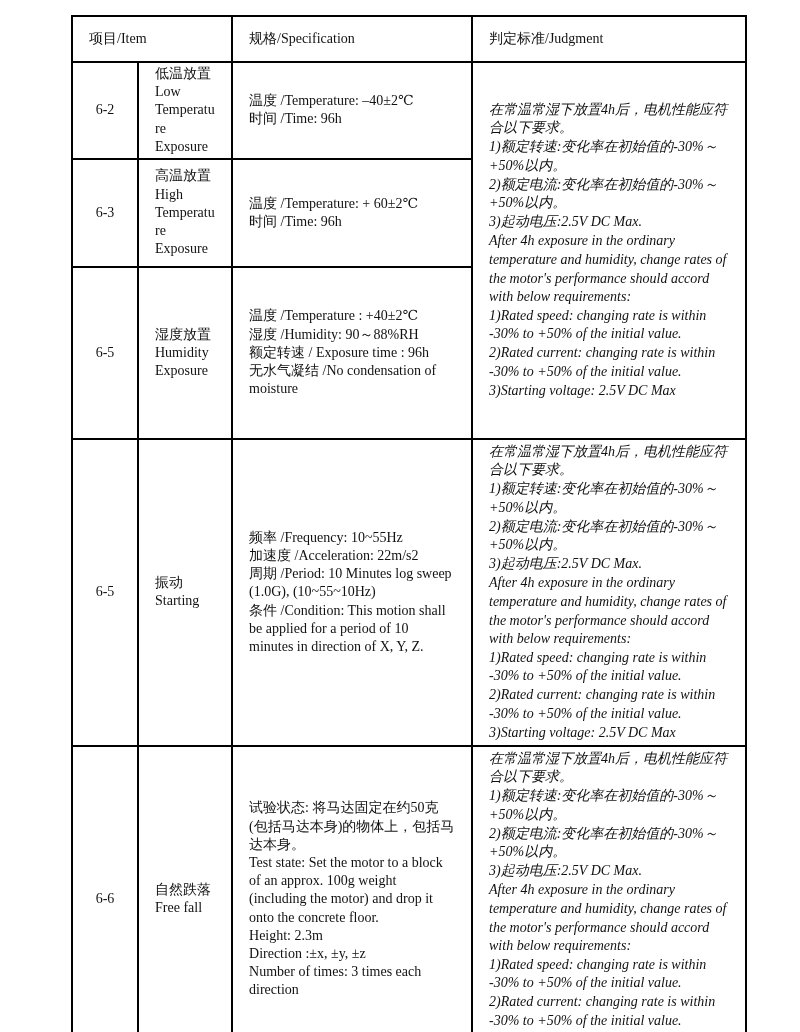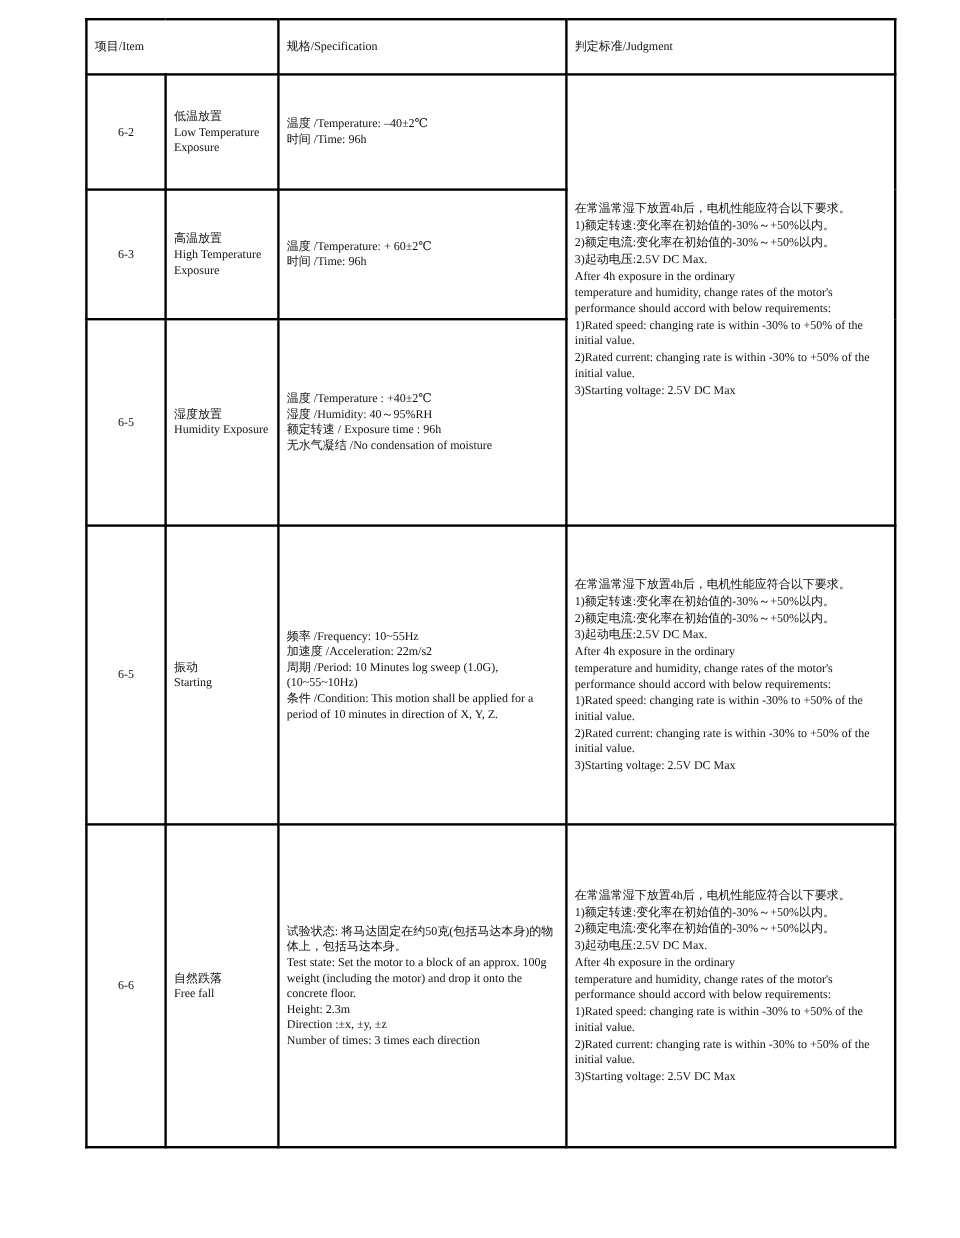--- a/index.html
+++ b/index.html
@@ -10,38 +10,39 @@
     -webkit-font-smoothing:antialiased;
   }
   .page{position:absolute;inset:0;background:#ffffff;}
   table.spec-table{
     position:absolute;left:71px;top:15px;width:674px;
     border-collapse:collapse;table-layout:fixed;
   }
   table.spec-table td{
     border:2px solid #000000;
     vertical-align:middle;
-    font-size:10px;line-height:1.3;
-    padding:2px 6px;
+    font-size:14px;line-height:1.3;
+    padding:2px 16px;
     overflow:hidden;
     word-wrap:break-word;
   }
   td.th{height:40px;padding-left:9px;font-weight:normal;text-align:left;}
   tr.r62 td{height:90px;}
   tr.r63 td{height:102px;margin-top:11px;}
   tr.r64 td{height:166px;}
   tr.r65 td{height:243px;}
   tr.r66 td{height:263px;}
   td.cell-no{text-align:center;padding:0;}
   td.cell-name{padding-left:11px;padding-right:4px;}
   td.cell-spec{padding-left:8px;padding-right:6px;}
   td.cell-judg{
     padding:3px 6px 3px 6px;
     font-size:12.5px;line-height:14.5px;
     vertical-align:middle;
+    font-style:italic;
   }
   .jline{margin:1px 0;}
   .spec-line{margin:0;}
   .name-cn,.name-en{margin:0;}
 </style>
 </head>
 <body>
 
 <div class="page">
   <table class="spec-table">
@@ -94,21 +95,21 @@
       </tr>
 
       <tr class="r64">
         <td class="cell-no">6-5</td>
         <td class="cell-name">
           <div class="name-cn">湿度放置</div>
           <div class="name-en">Humidity Exposure</div>
         </td>
         <td class="cell-spec">
             <div class="spec-line">温度 /Temperature : +40±2℃</div>
-            <div class="spec-line">湿度 /Humidity: 40～95%RH</div>
+            <div class="spec-line">湿度 /Humidity: 90～88%RH</div>
             <div class="spec-line">额定转速 / Exposure time : 96h</div>
             <div class="spec-line">无水气凝结 /No condensation of moisture</div>
           </td>
       </tr>
 
       <tr class="r65">
         <td class="cell-no">6-5</td>
         <td class="cell-name">
           <div class="name-cn">振动</div>
           <div class="name-en">Starting</div>

